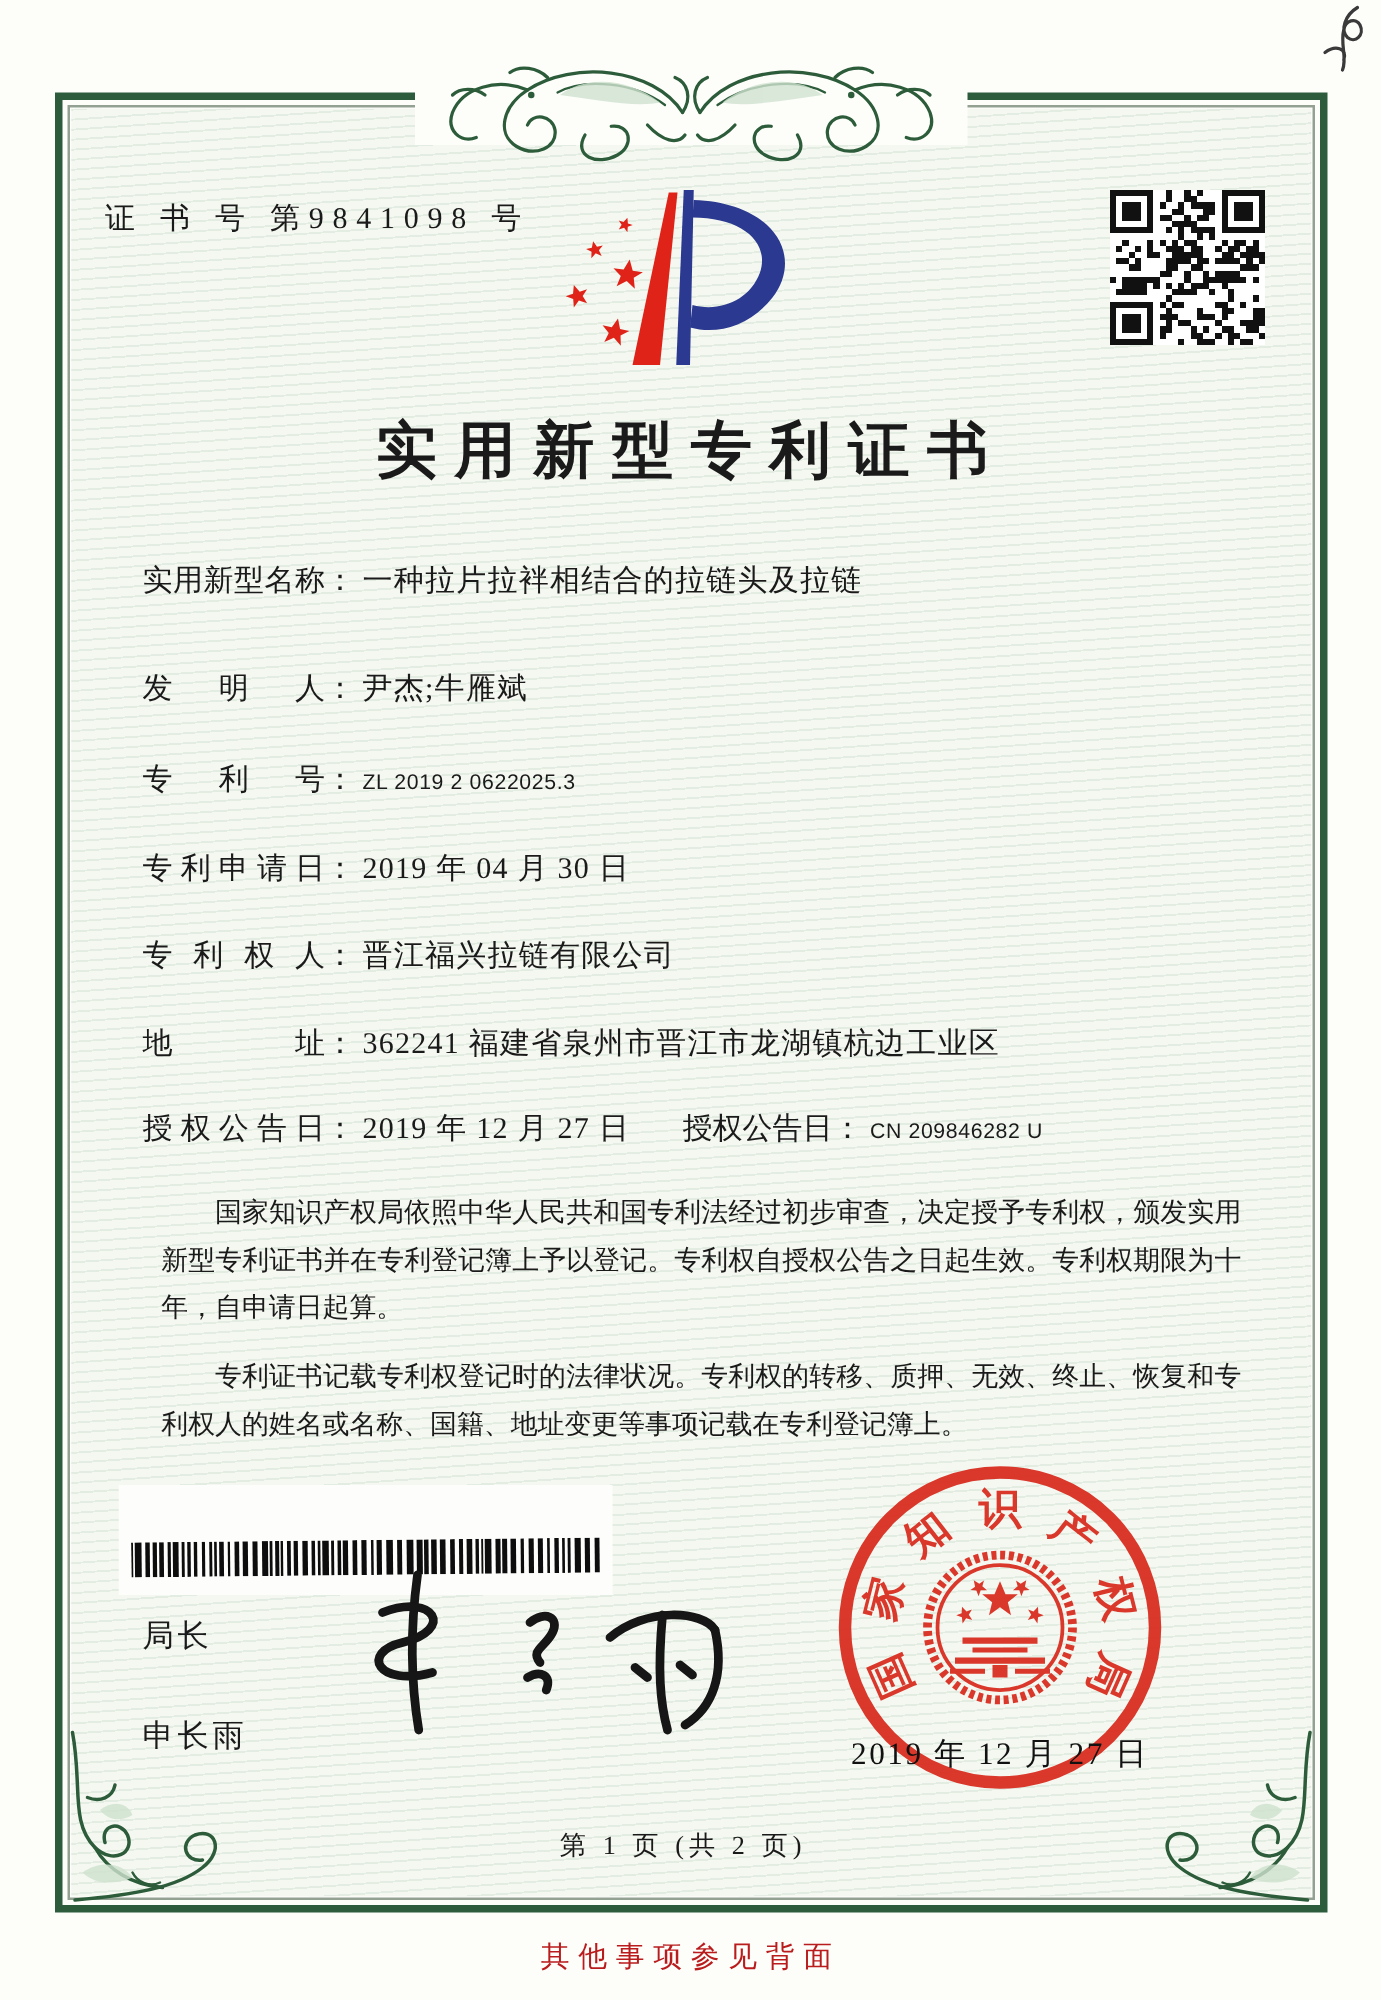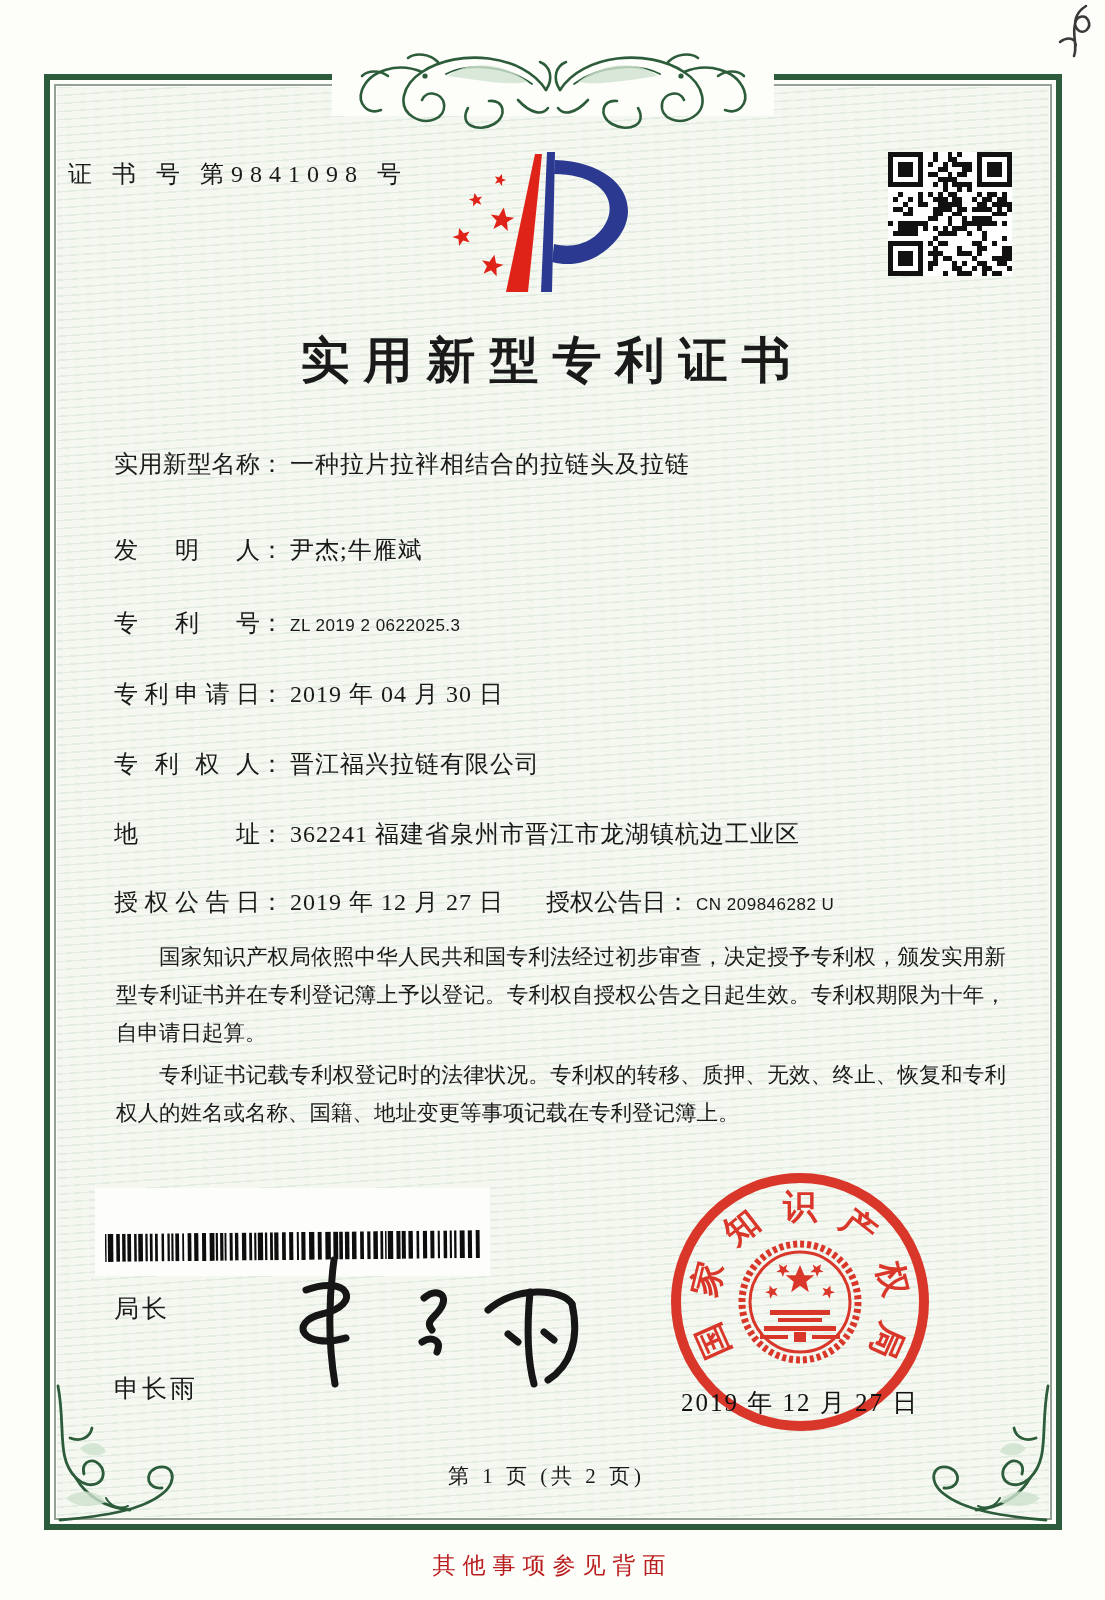--- a/index.html
+++ b/index.html
@@ -25,40 +25,40 @@
       #f5f8f1;
   }
   
   .ornament{position:absolute; left:50%; top:38px; transform:translateX(-50%);}
   
   .corner{position:absolute; width:150px; height:150px;}
   .corner.bl{left:46px;  top:1378px;}
   .corner.br{left:910px; top:1378px; transform:scaleX(-1);}
   
   .cert-no{
-    position:absolute; left:68px; top:158px; font-size:24px; letter-spacing:7px;
+    position:absolute; left:84px; top:158px; font-size:24px; letter-spacing:7px;
     white-space:nowrap;
   }
   .logo{position:absolute; left:440px; top:142px;}
   .qr{position:absolute; left:888px; top:152px; width:124px; height:124px; background:#fff;}
   .title{
     position:absolute; left:0; right:0; top:328px; text-align:center;
     font-size:49px; font-weight:bold; letter-spacing:14px; white-space:nowrap;
   }
   
   .row{position:absolute; left:114px; font-size:24px; white-space:nowrap;}
   .lbl{display:inline-block; width:146px; text-align:justify; text-align-last:justify; vertical-align:bottom;}
   .colon{margin-right:6px;}
   .val{letter-spacing:1px;}
   .mono{font-family:Liberation Sans, sans-serif; letter-spacing:0.5px; font-size:17px;}
   .grant2{position:absolute; left:432px; top:0; white-space:nowrap;}
   
   .body-text{position:absolute; left:112px; top:934px; width:898px;
     font-size:21.5px; line-height:38px; text-align:justify;}
-  .body-text p{margin:4px; text-indent:2em;}
+  .body-text p{margin:17px; text-indent:2em;}
   
   .scanband{position:absolute; left:95px; top:1188px; width:395px; height:88px; background:#fdfefc;}
   .barcode{position:absolute; left:105px; top:1232px; transform:rotate(-0.6deg);}
   .officer{position:absolute; left:114px; font-size:25px; letter-spacing:3px;}
   .officer.t1{top:1292px;} .officer.t2{top:1344px;margin-top:28px;}
   .signature{position:absolute; left:272px; top:1246px;}
   .seal{position:absolute; left:666px; top:1168px;}
   .seal-date{
     position:absolute; left:666px; top:1386px; width:268px; text-align:center;
     font-size:25px; letter-spacing:2px; color:#111; white-space:nowrap;

